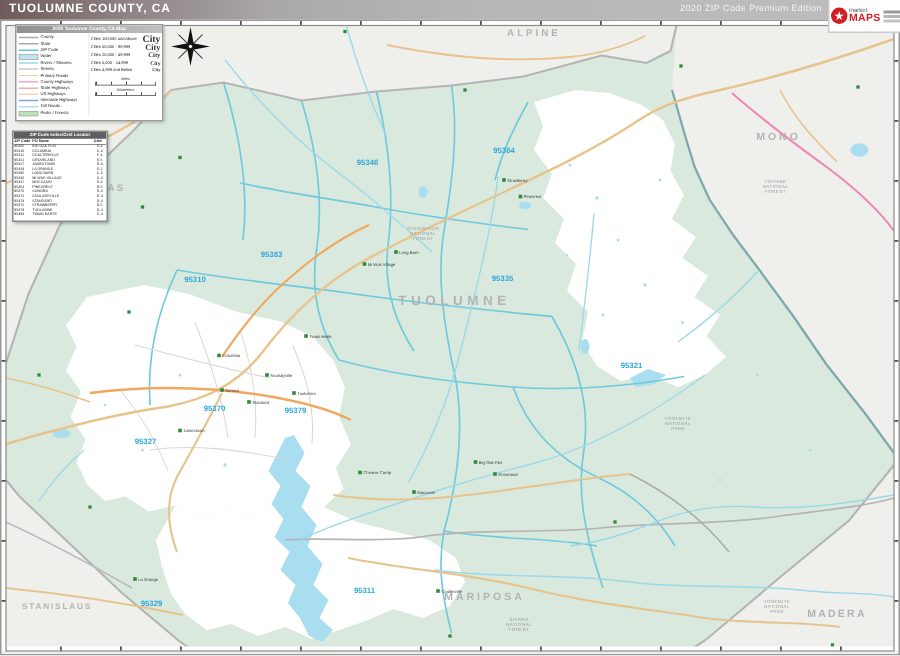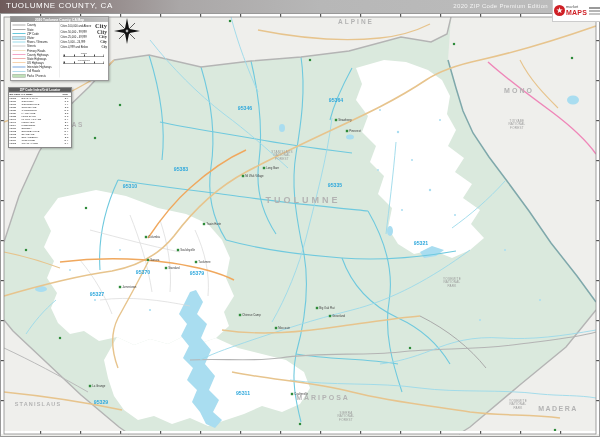--- a/index.html
+++ b/index.html
@@ -3,21 +3,21 @@
 <meta charset="utf-8">
 <style>
   html,body{margin:0;padding:0;}
   body{font-family:"Liberation Sans",sans-serif;}
   #stage{position:relative;width:600px;height:437px;background:#efefec;overflow:hidden;}
 
   
   #titlebar{position:absolute;left:0;top:0;width:600px;height:13px;
     background:linear-gradient(90deg,#6e5a5a 0px,#8a7d7d 70px,#aaa7a7 180px,#b7b7b7 320px,#bdbdbd 100%);
     z-index:30;}
-  #titlebar .t-left{position:absolute;left:6px;top:1px;font-size:8px;font-weight:normal;color:#ffffff;letter-spacing:.6px;}
+  #titlebar .t-left{position:absolute;left:6px;top:1px;font-size:8px;font-weight:bold;color:#ffffff;letter-spacing:.6px;}
   #titlebar .t-right{position:absolute;right:52px;top:3px;font-size:6px;color:#f3f3f3;letter-spacing:.3px;}
 
   
   #logo{position:absolute;right:0;top:0;width:48px;height:22px;background:#ffffff;z-index:40;
     border-left:1px solid #cccccc;border-bottom:1px solid #cccccc;display:flex;align-items:center;padding:0 1px;box-sizing:border-box;}
   #logo .pin{width:11px;height:11px;border-radius:50%;background:#cf1f25;color:#fff;font-size:8px;line-height:11px;text-align:center;flex:0 0 auto;}
   #logo .brand{display:flex;flex-direction:column;margin-left:1px;line-height:1;}
   #logo .brand .b1{font-size:4px;color:#555;}
   #logo .brand .b2{font-size:7px;font-weight:bold;color:#cf1f25;letter-spacing:.2px;}
   #logo .bars{display:flex;flex-direction:column;margin-left:2px;gap:1px;}

